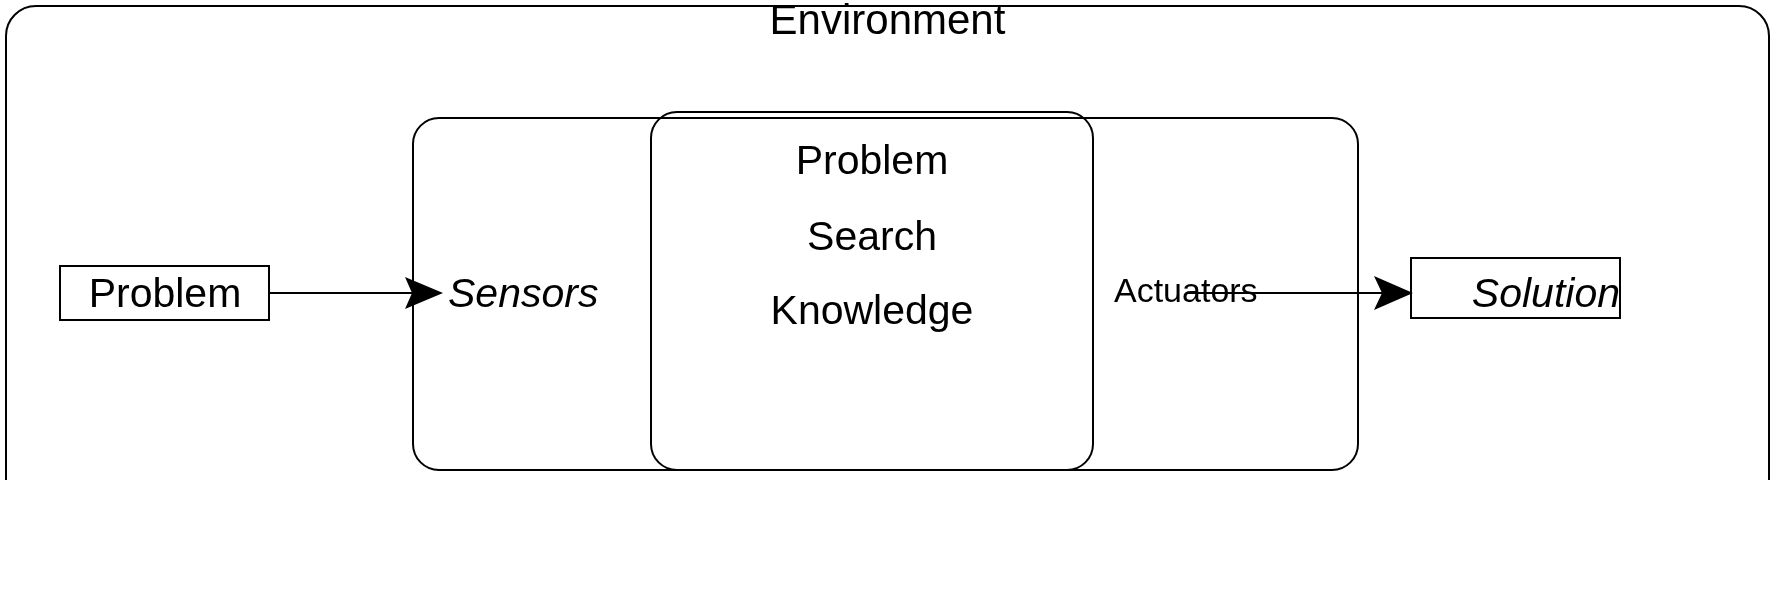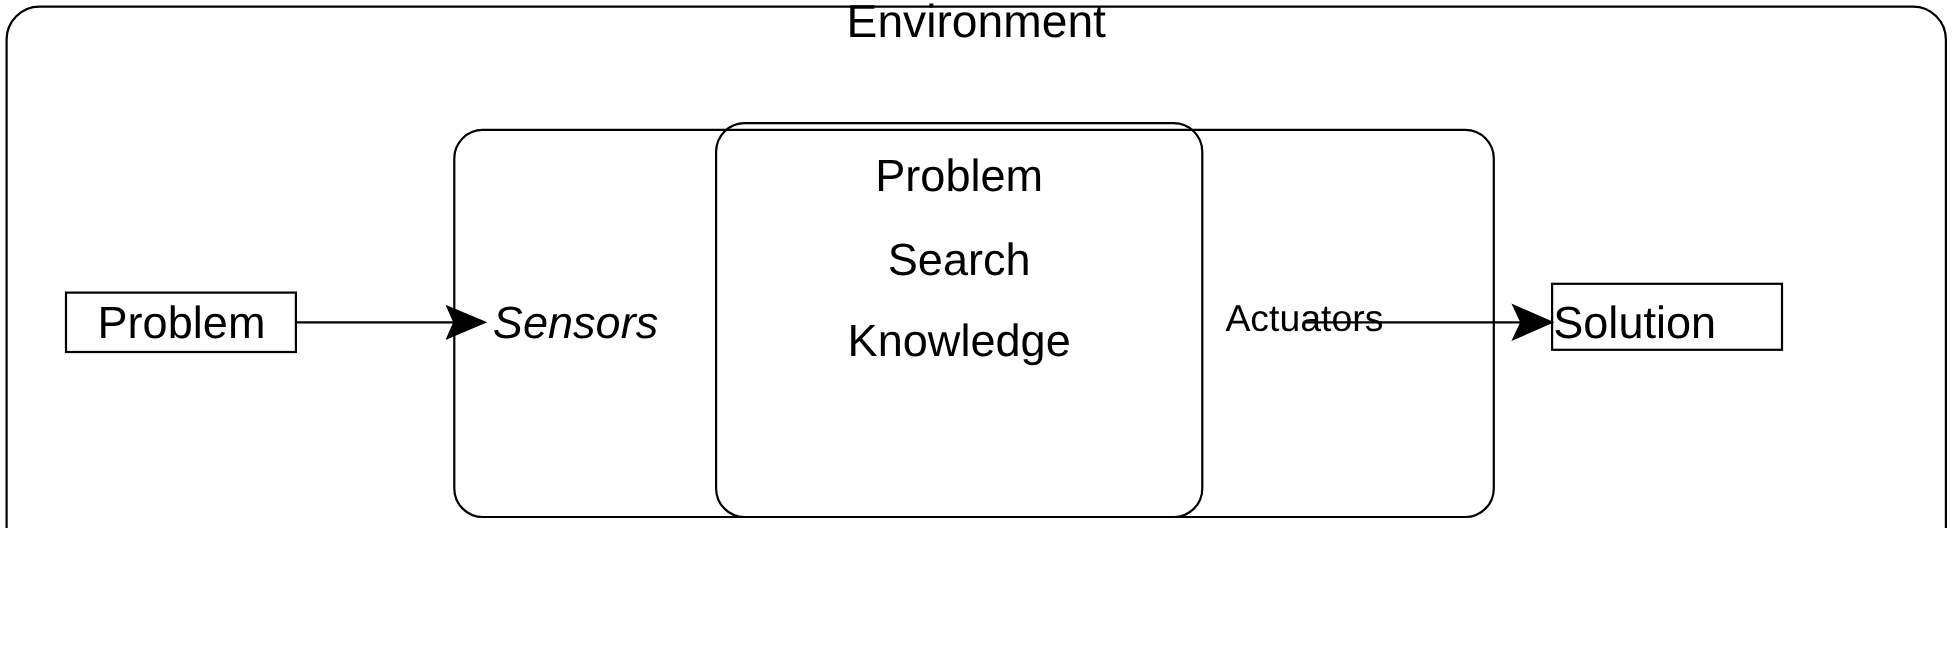--- a/index.html
+++ b/index.html
@@ -76,22 +76,23 @@
   .lbl-actuators {
     left: 1114px;
     top: 271px;
     text-align: left;
     font-size: 34px;
   }
   .lbl-solution {
     left: 1412px;
     top: 271px;
     width: 208px;
-    text-align: left;
+    text-align: right;
     font-size: 41px;
+    font-style: italic;
   }
   .inner-stack {
     position: absolute;
     left: 651px;
     top: 124px;
     width: 442px;
     height: 344px;
     display: flex;
     flex-direction: column;
     align-items: center;

